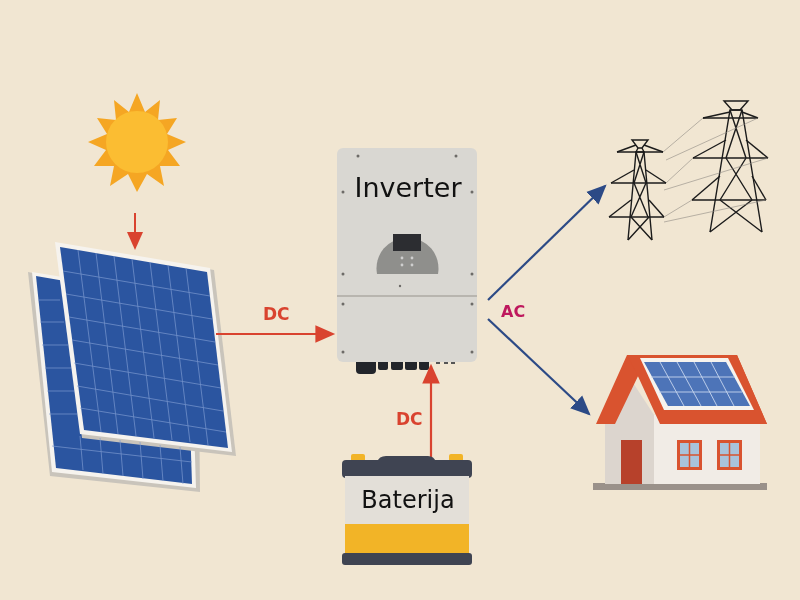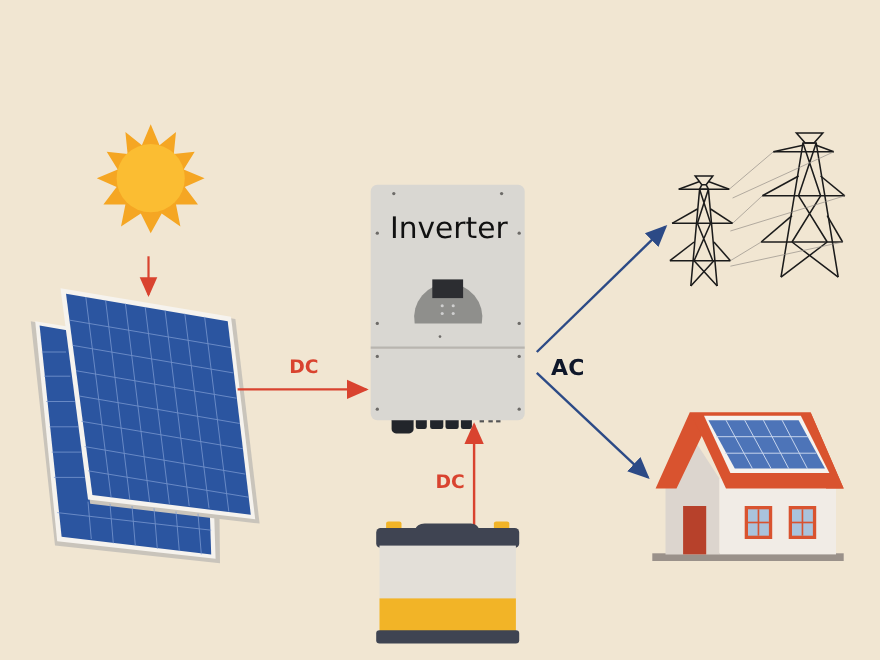--- a/index.html
+++ b/index.html
@@ -2,28 +2,28 @@
 <html><head>
 <meta charset="utf-8">
 <style>
   html, body { margin: 0; padding: 0; }
   body {
     width: 800px; height: 600px; overflow: hidden;
     background: #f1e6d2;
     font-family: "DejaVu Sans", sans-serif;
     position: relative;
   }
-  .canvas { position: absolute; inset: 0; margin-top: 20px; }
+  .canvas { position: absolute; inset: 0; }
   .label {
     position: absolute;
     font-family: "DejaVu Sans", sans-serif;
     font-weight: bold;
   }
   .dc-label { color: #d9432f; font-size: 17px; }
-  .ac-label { color: #0f172a; font-size: 20px; }
+  .ac-label { color: #be185d; font-size: 16px; }
   .inverter-title {
     position: absolute; left: 338px; top: 172px; width: 140px;
     text-align: center; font-size: 27px; color: #111;
     font-family: "DejaVu Sans", sans-serif;
   }
   .battery-title {
     position: absolute; left: 344px; top: 486px; width: 128px;
     text-align: center; font-size: 24px; color: #111;
     font-family: "DejaVu Sans", sans-serif;
   }
@@ -209,17 +209,18 @@
     <line x1="689.5" y1="443" x2="689.5" y2="467" stroke="#d9532f" stroke-width="1.5"></line>
     <line x1="680" y1="455" x2="699" y2="455" stroke="#d9532f" stroke-width="1.5"></line>
     <rect x="717" y="440" width="25" height="30" fill="#d9532f"></rect>
     <rect x="720" y="443" width="19" height="24" fill="#a9c3dc"></rect>
     <line x1="729.5" y1="443" x2="729.5" y2="467" stroke="#d9532f" stroke-width="1.5"></line>
     <line x1="720" y1="455" x2="739" y2="455" stroke="#d9532f" stroke-width="1.5"></line>
   </g>
 </svg>
 
   <div class="inverter-title">Inverter</div>
+  <div class="battery-title">Baterija</div>
 
   <div class="label dc-label" style="left:263px; top:304px;">DC</div>
   <div class="label dc-label" style="left:396px; top:409px;">DC</div>
   <div class="label ac-label" style="left:501px; top:302px;">AC</div>
 </div>
 
 </body></html>

